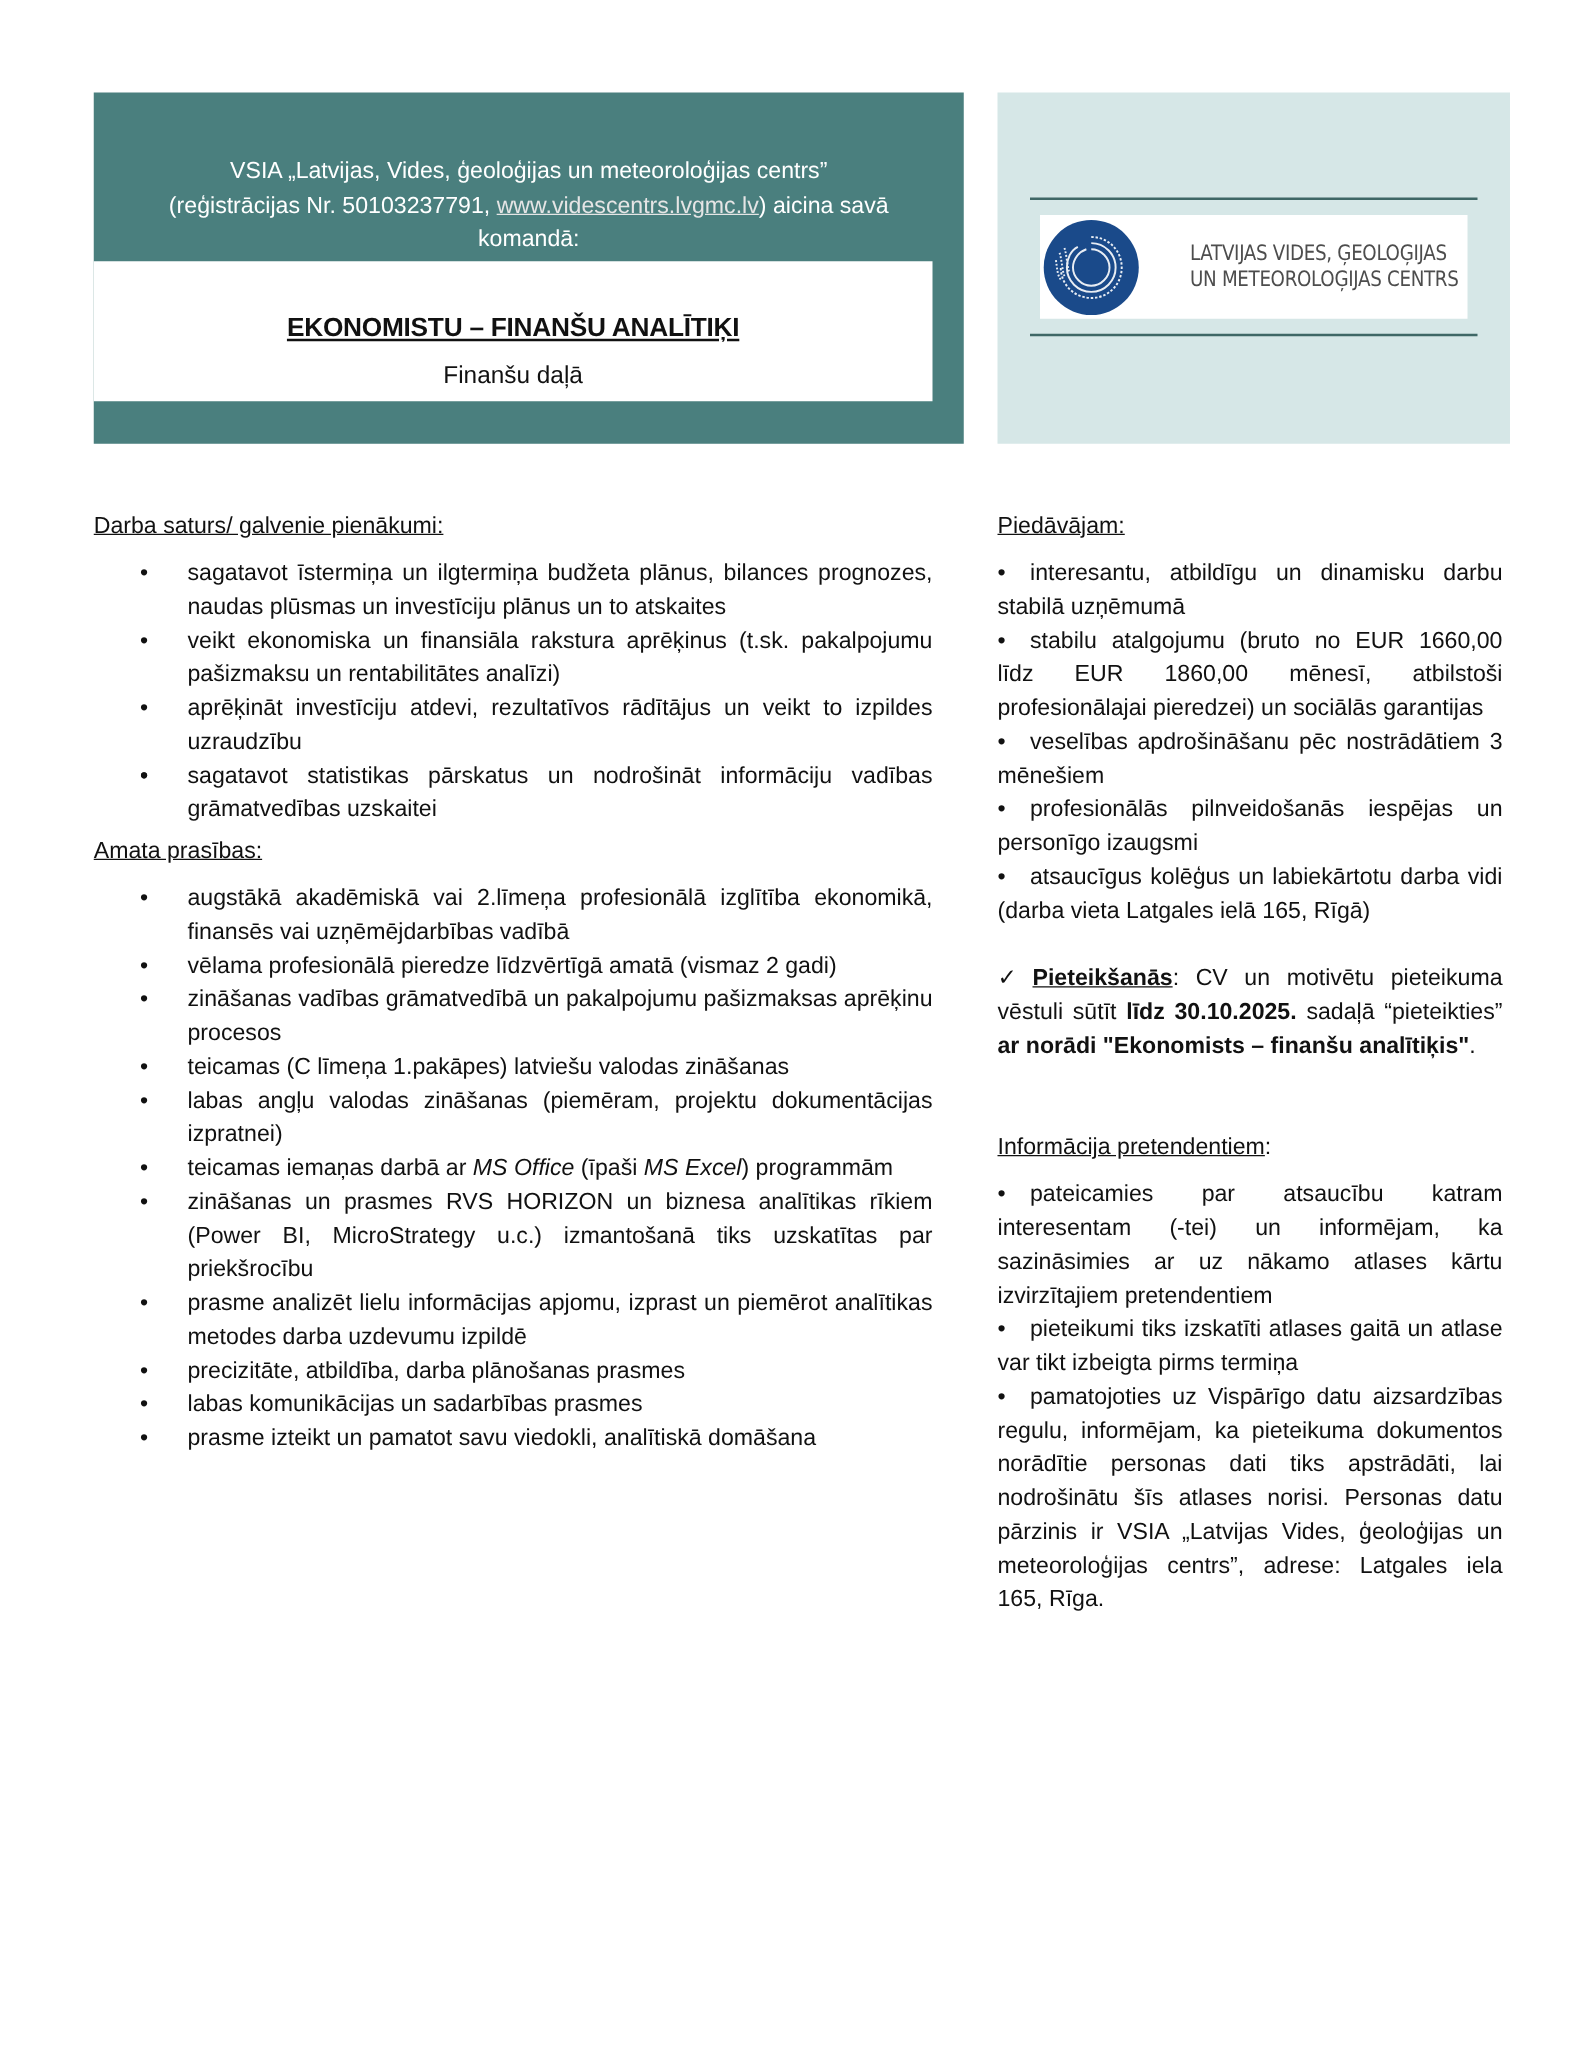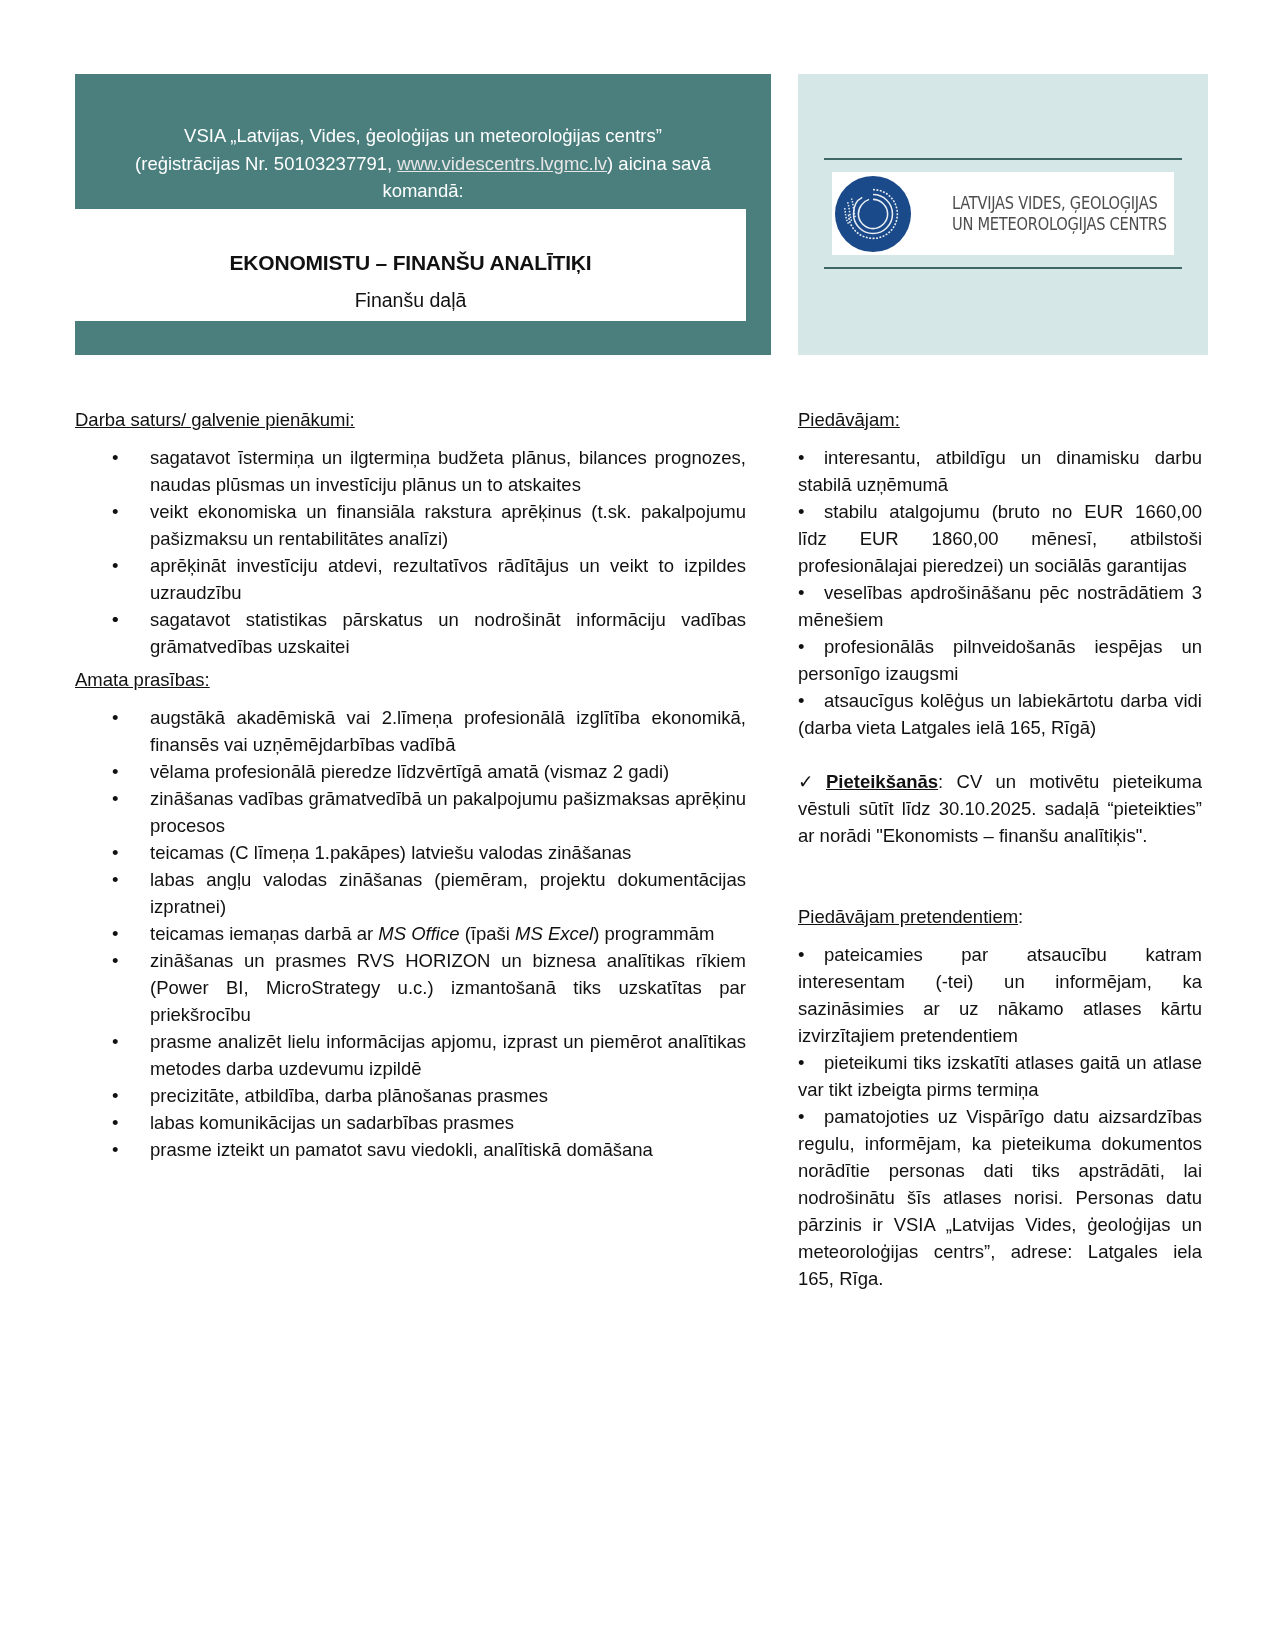--- a/index.html
+++ b/index.html
@@ -16,21 +16,21 @@
       text-align: center; color: #ffffff; font-size: 18.5px; line-height: 27.5px;
       padding: 0 26px;
     }
     .hdr-intro a { color: #e5e5e5; text-decoration: underline; }
     .hdr-white {
       position: absolute; left: 0; top: 135px; width: 671px; height: 112px;
       background: #ffffff;
     }
     .job-title {
       position: absolute; left: 0; top: 42px; width: 671px; text-align: center;
-      font-weight: bold; font-size: 21px; letter-spacing: -0.2px; color: #111;
+      font-weight: bold; font-size: 21px; letter-spacing: -0.2px; color: #111; text-decoration: underline;
     }
     .job-dept {
       position: absolute; left: 0; top: 80px; width: 671px; text-align: center;
       font-size: 19.5px; color: #111;
     }
 
     .hdr-right {
       position: absolute; left: 798px; top: 74px; width: 410px; height: 281px;
       background: #d6e7e7;
     }
@@ -65,21 +65,21 @@
     .col-left .sec-req { margin-top: 6px; }
 
     .col-right .sec-title { margin-bottom: 11px; text-decoration: underline; }
     .col-right ul { list-style: none; }
     .col-right li { text-align: justify; text-align-last: left; }
     .col-right li .bul { display: inline-block; width: 26px; text-align: left; }
 
     .apply { margin-top: 27px; text-align: justify; }
     .apply .check { display: inline-block; width: 28px; }
     .apply .apply-label { font-weight: bold; text-decoration: underline; }
-    .apply b { font-weight: normal; }
+    .apply b { font-weight: bold; }
 
     .info-title { margin-top: 54px; }
     .info-title .u { text-decoration: underline; }
     .ital { font-style: italic; }
   </style>
 </head>
 <body>
 
 <div class="hdr-left">
   <div class="hdr-intro">
@@ -149,19 +149,19 @@
     <li><span class="bul">•</span><span>stabilu atalgojumu (bruto no EUR 1660,00 līdz EUR 1860,00 mēnesī, atbilstoši profesionālajai pieredzei) un sociālās garantijas</span></li>
     <li><span class="bul">•</span><span>veselības apdrošināšanu pēc nostrādātiem 3 mēnešiem</span></li>
     <li><span class="bul">•</span><span>profesionālās pilnveidošanās iespējas un personīgo izaugsmi</span></li>
     <li><span class="bul">•</span><span>atsaucīgus kolēģus un labiekārtotu darba vidi (darba vieta Latgales ielā 165, Rīgā)</span></li>
   </ul>
 
   <div class="apply">
     <span class="check">✓</span><span class="apply-label">Pieteikšanās</span><span>:</span><span> CV un motivētu pieteikuma vēstuli sūtīt </span><b>līdz 30.10.2025.</b><span> sadaļā “pieteikties” </span><b>ar norādi "Ekonomists – finanšu analītiķis"</b><span>.</span>
   </div>
 
-  <div class="sec-title info-title" style="text-decoration:none"><span class="u">Piedāvājam pretendentiem</span><span>:</span></div>
+  <div class="sec-title info-title" style="text-decoration:none"><span class="u">Informācija pretendentiem</span><span>:</span></div>
   <ul>
     <li><span class="bul">•</span><span>pateicamies par atsaucību katram interesentam (-tei) un informējam, ka sazināsimies ar uz nākamo atlases kārtu izvirzītajiem pretendentiem</span></li>
     <li><span class="bul">•</span><span>pieteikumi tiks izskatīti atlases gaitā un atlase var tikt izbeigta pirms termiņa</span></li>
     <li><span class="bul">•</span><span>pamatojoties uz Vispārīgo datu aizsardzības regulu, informējam, ka pieteikuma dokumentos norādītie personas dati tiks apstrādāti, lai nodrošinātu šīs atlases norisi. Personas datu pārzinis ir VSIA „Latvijas Vides, ģeoloģijas un meteoroloģijas centrs”, adrese: Latgales iela 165, Rīga.</span></li>
   </ul>
 </div>
 
 </body></html>

